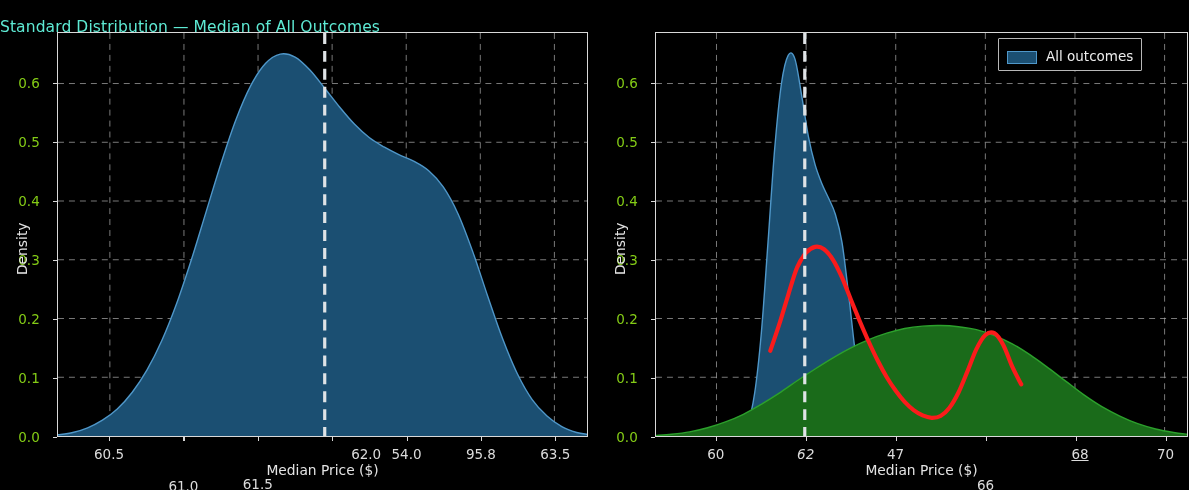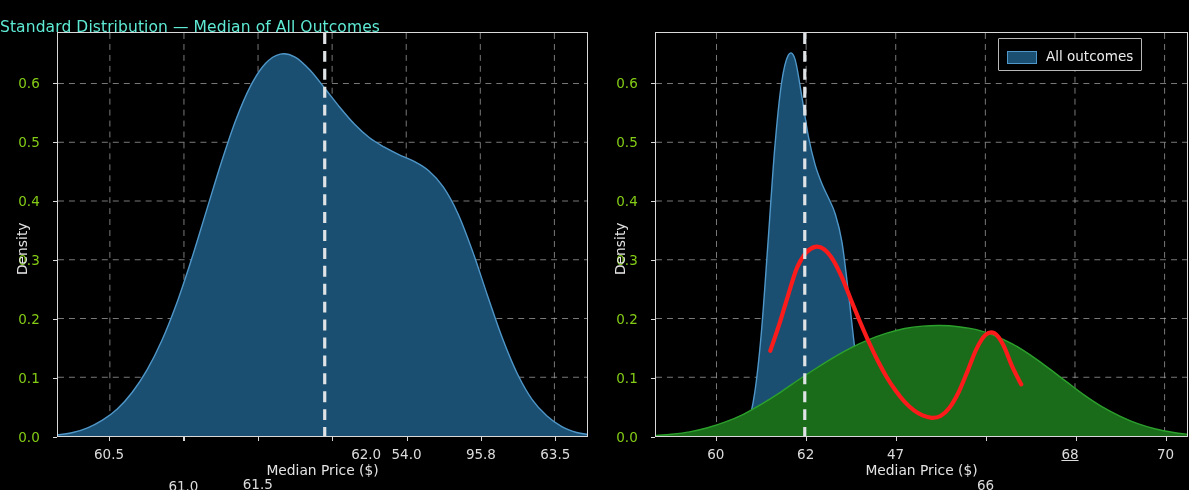--- a/index.html
+++ b/index.html
@@ -134,27 +134,27 @@
         <div class="ytick-label" style="right: auto; top: 259.886px; left: 13px; width: 40px; transform: translate(0px, -50%);">0.3</div>
         <div class="tickmark ytickmark" style="left: 57px; top: 200.848px;"></div>
         <div class="ytick-label" style="right: auto; top: 200.848px; left: 13px; width: 40px; transform: translate(0px, -50%);">0.4</div>
         <div class="tickmark ytickmark" style="left: 57px; top: 141.81px;"></div>
         <div class="ytick-label" style="right: auto; top: 141.81px; left: 13px; width: 40px; transform: translate(0px, -50%);">0.5</div>
         <div class="tickmark ytickmark" style="left: 57px; top: 82.7726px;"></div>
         <div class="ytick-label" style="right: auto; top: 82.7726px; left: 13px; width: 40px; transform: translate(0px, -50%);">0.6</div>
         <div class="tickmark xtickmark" style="left: 121.722px; top: 437px;"></div>
         <div class="xtick-label" style="left: 121.722px; top: 446px;">60</div>
         <div class="tickmark xtickmark" style="left: 211.679px; top: 437px;"></div>
-        <div class="xtick-label" style="left: 211.679px; top: 446px;">62</div>
+        <div class="xtick-label" style="left: 211.679px; top: 446px; font-style: italic;">62</div>
         <div class="tickmark xtickmark" style="left: 301.637px; top: 437px;"></div>
         <div class="xtick-label" style="left: 301.637px; top: 446px;">47</div>
         <div class="tickmark xtickmark" style="left: 391.595px; top: 437px;"></div>
         <div class="xtick-label" style="left: 391.595px; top: 446px; margin-top: 31px;">66</div>
         <div class="tickmark xtickmark" style="left: 481.553px; top: 437px;"></div>
-        <div class="xtick-label" style="left: 476px; top: 446px; text-decoration: underline;">68</div>
+        <div class="xtick-label" style="left: 486px; top: 446px; text-decoration: underline;">68</div>
         <div class="tickmark xtickmark" style="left: 571.511px; top: 437px;"></div>
         <div class="xtick-label" style="left: 571.511px; top: 446px;">70</div>
       </div>
 
     <div class="legend" id="legend-right" style="left:404px;top:38px;">
         <div class="legend-row">
           <div class="legend-swatch" style="background: rgb(27, 79, 114); border: 1.3px solid rgb(79, 151, 201);"></div>
           <span class="legend-label">All outcomes</span>
         </div>
       </div>

